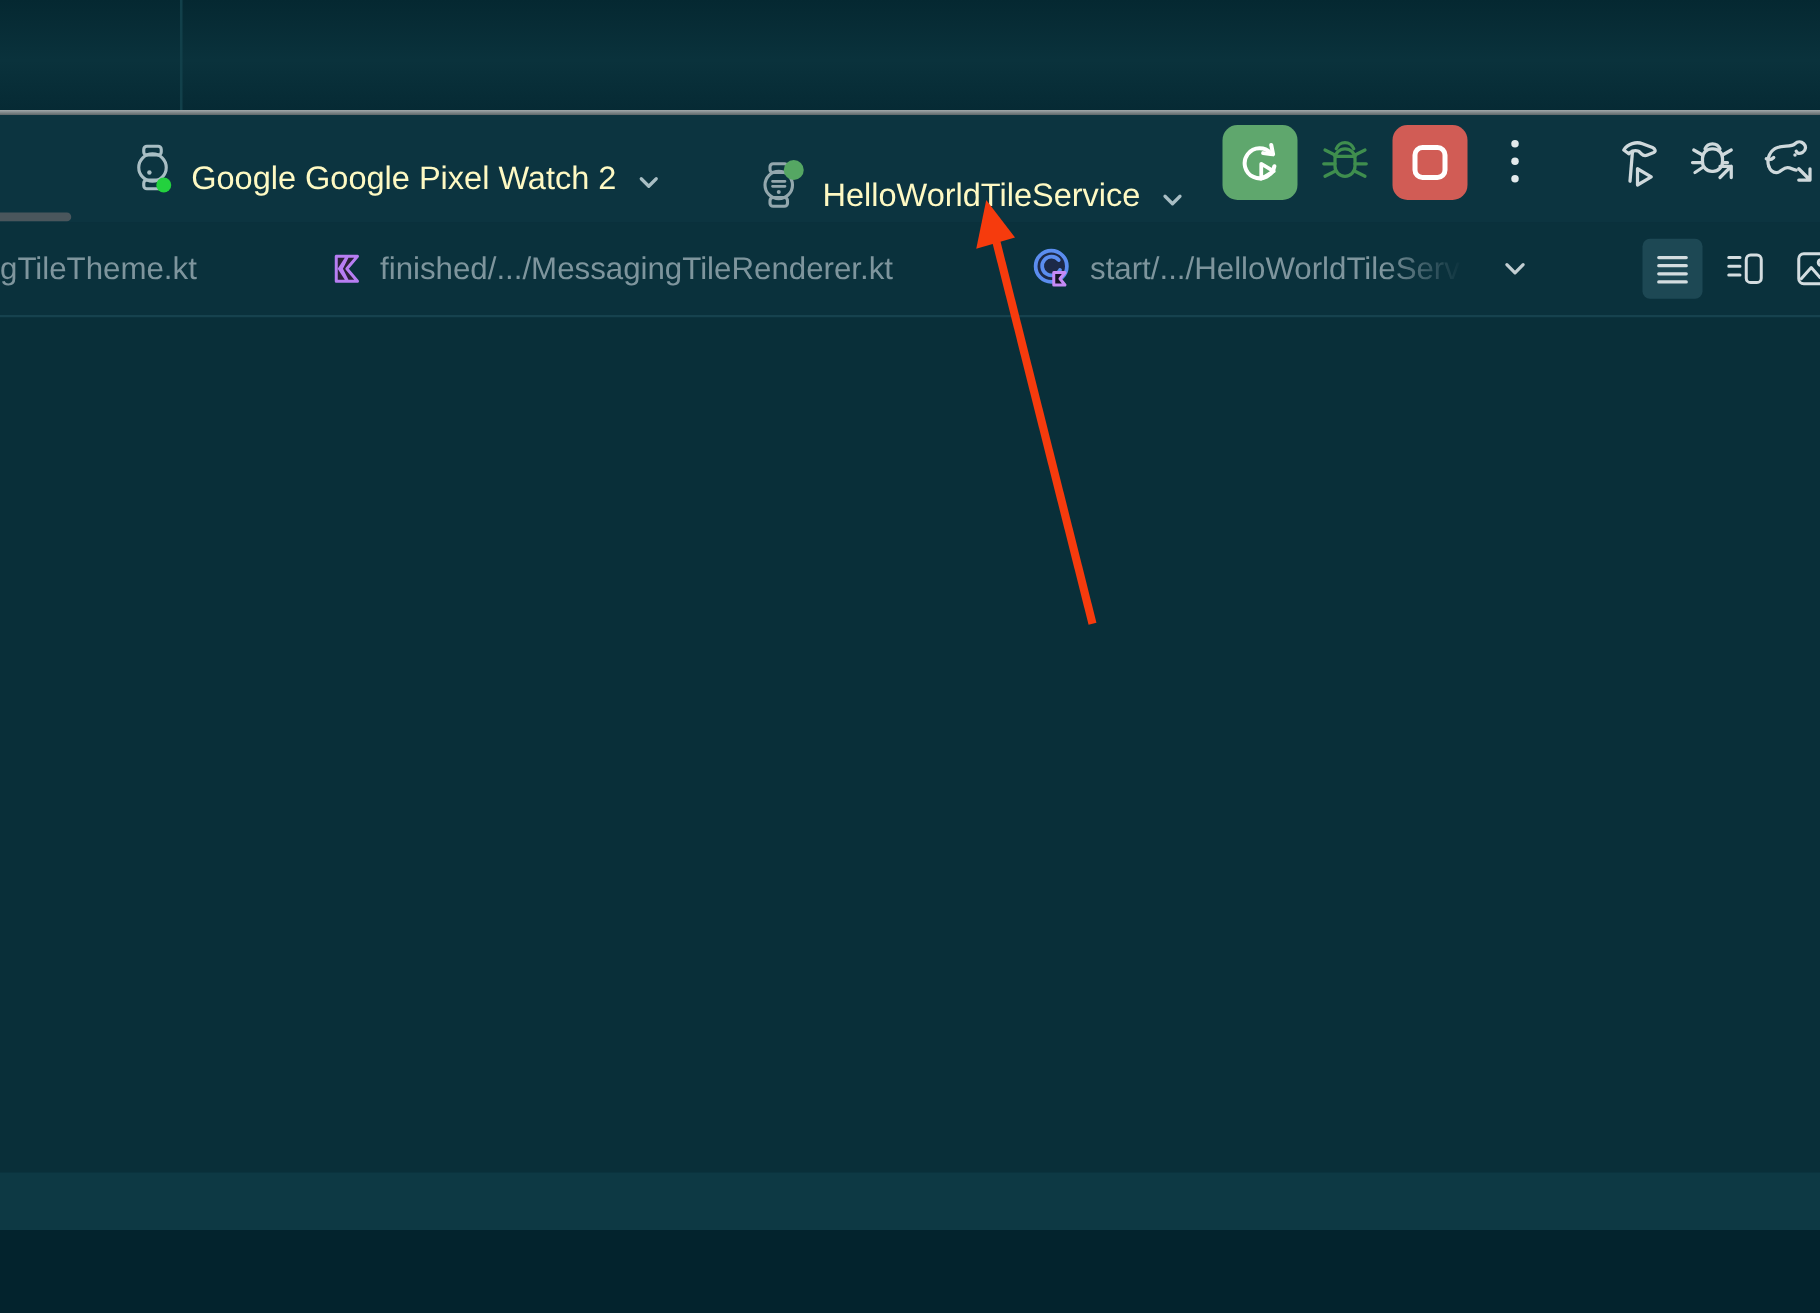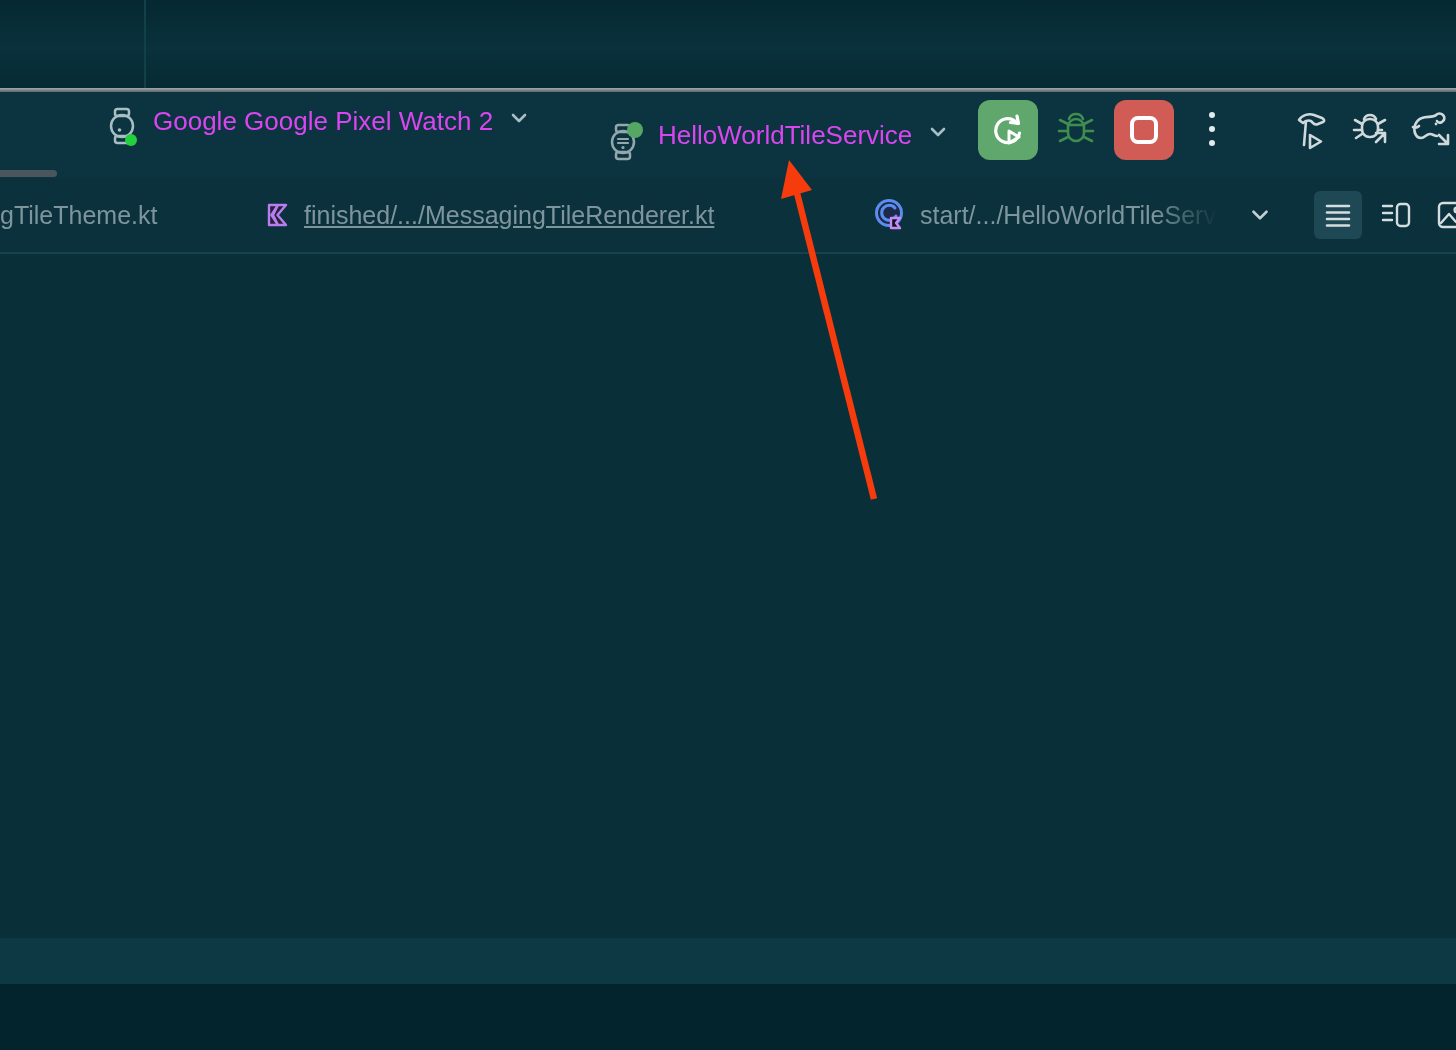--- a/index.html
+++ b/index.html
@@ -21,22 +21,22 @@
   .metal-line{
     position:absolute;left:0;top:88px;width:1456px;height:4px;
     background:linear-gradient(#a2a9ab,#5f676a);
   }
   
   .toolbar{
     position:absolute;left:0;top:92px;width:1456px;height:86px;
     background:#0c3440;
   }
   .tool-item{
-    position:absolute;display:flex;align-items:flex-start;gap:10px;
-    color:#d946ef;font-size:26px;background:transparent;border:none;
+    position:absolute;display:flex;align-items:flex-end;gap:10px;
+    color:#fef9c3;font-size:26px;background:transparent;border:none;
     padding:0;cursor:default;
   }
   .tool-label{white-space:nowrap;}
   .chev{flex:0 0 auto;margin-left:4px;}
   .sq-btn{
     position:absolute;top:8px;width:60px;height:60px;border-radius:12px;
     border:none;display:flex;align-items:center;justify-content:center;padding:0;
   }
   .run-btn{background:var(--run-button-bg,#5fa76d);}
   .stop-btn{background:var(--stop-button-bg,#d15c55);}
@@ -194,30 +194,30 @@
 </div>
 
 <div class="hscroll-thumb"></div>
 
 <div class="tab-bar">
 
   <button class="tab" style="left:0px;">
     <span>gTileTheme.kt</span>
   </button>
 
-  <button class="tab" style="left:264px;text-decoration:underline;">
+  <button class="tab" style="left:264px;">
     <span>
       <svg width="28" height="28" viewBox="0 0 28 28">
         <path d="M5 4h9l-6.5 10L14 24H5z M14 4h8l-8.5 10L22 24h-8l-5-10z" fill="#2a2137" stroke="var(--kotlin-purple,#b77ef2)" stroke-width="2.4" stroke-linejoin="round"></path>
       </svg>
     </span>
     <span>finished/.../MessagingTileRenderer.kt</span>
   </button>
 
-  <button class="tab" style="left:874px;">
+  <button class="tab" style="left:826px;">
     <span>
       <svg width="34" height="36" viewBox="0 0 34 36" fill="none">
         <circle cx="15" cy="16" r="12.5" fill="#1c2947" stroke="var(--run-target-blue,#5b8def)" stroke-width="3"></circle>
         <path d="M21 11a7.5 7.5 0 1 0 1 8" stroke="var(--run-target-blue,#5b8def)" stroke-width="3" stroke-linecap="round"></path>
         <path d="M17 21h9l-4 5 4 5h-9z" fill="#141324" stroke="#c58af5" stroke-width="2.4" stroke-linejoin="round"></path>
       </svg>
     </span>
     <span class="fade-label">start/.../HelloWorldTileServi</span>
     <span class="chev" style="margin-left:14px;">
       <svg width="26" height="26" viewBox="0 0 24 24" fill="none">

